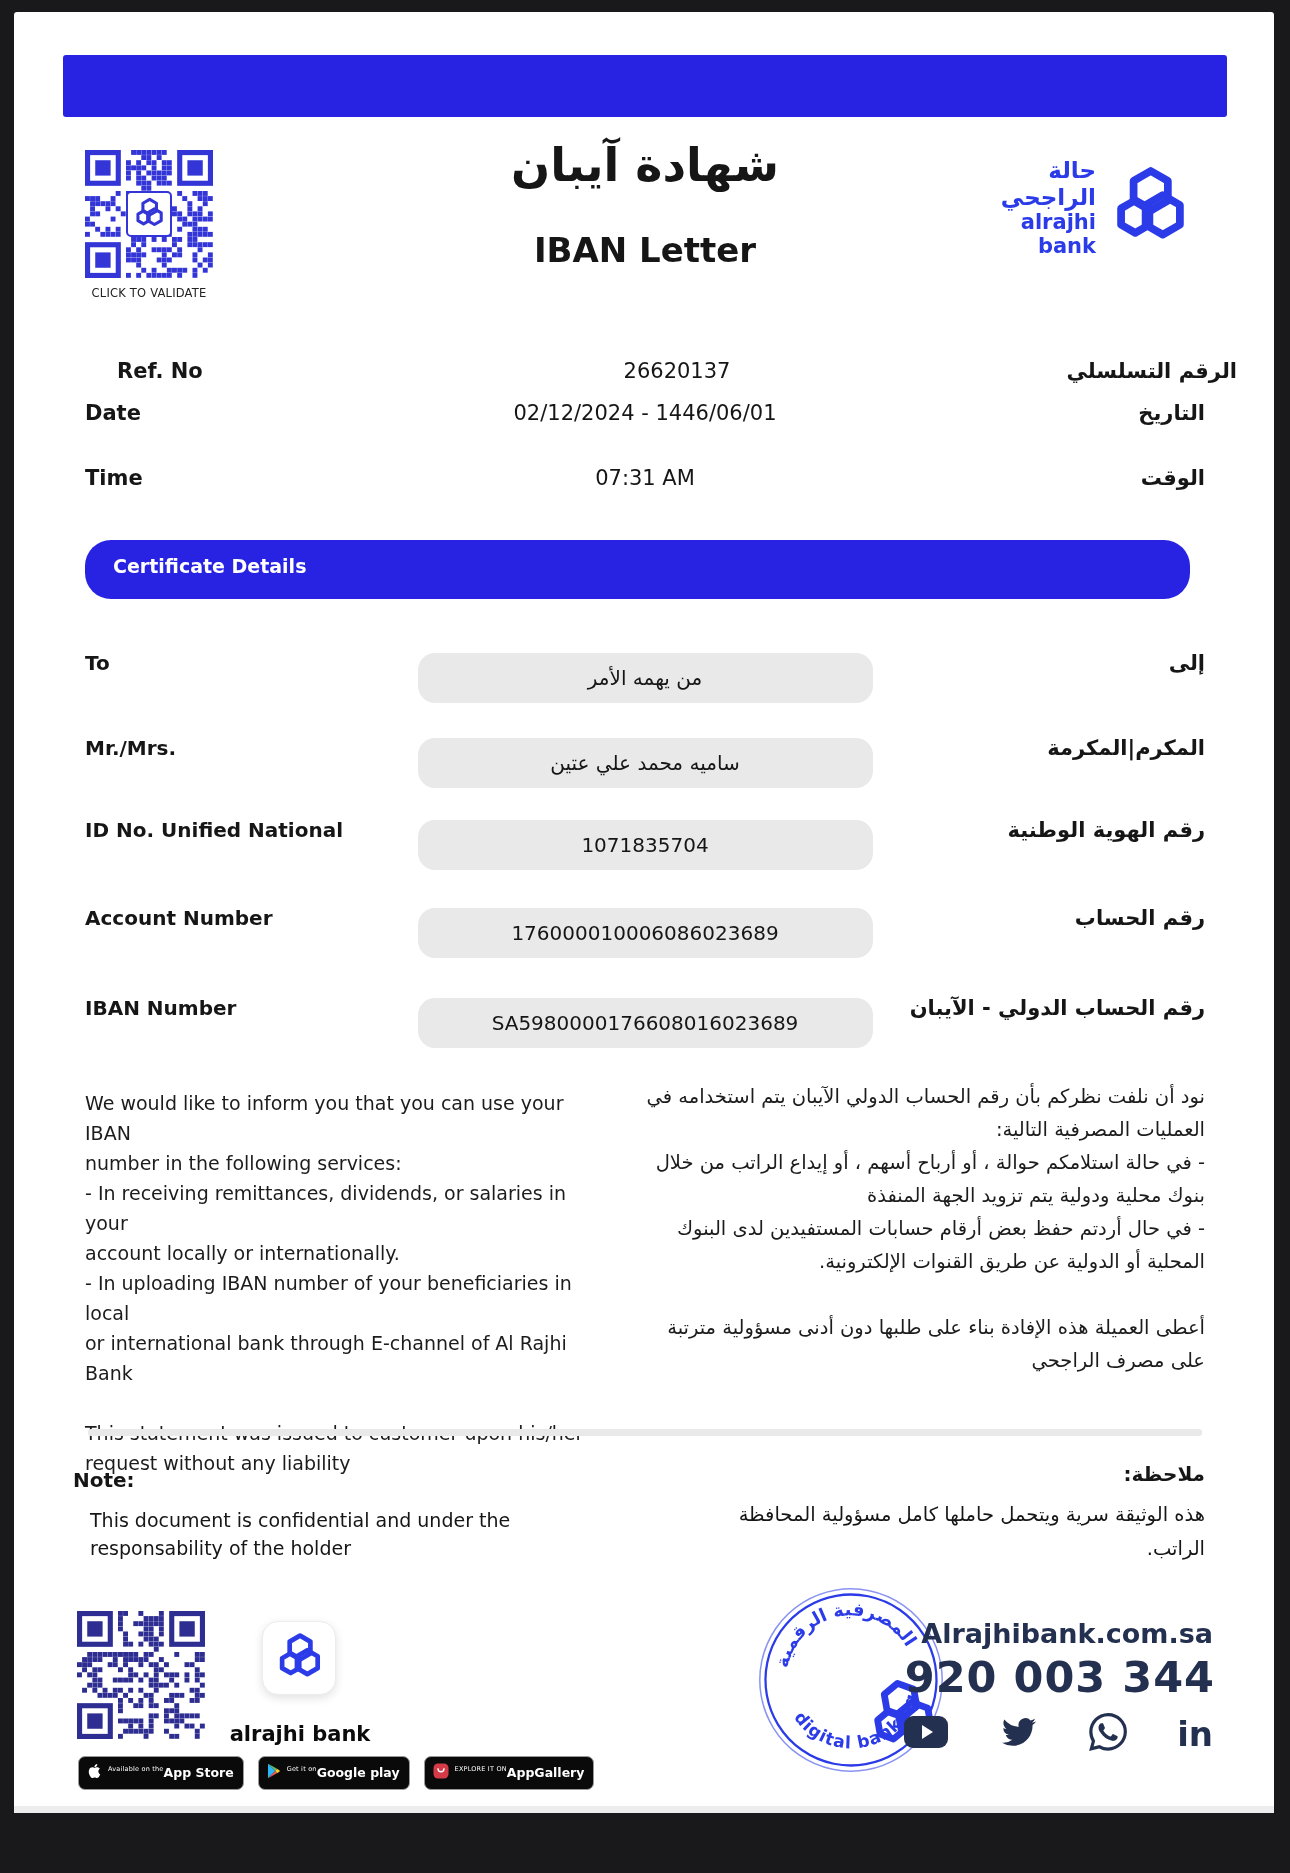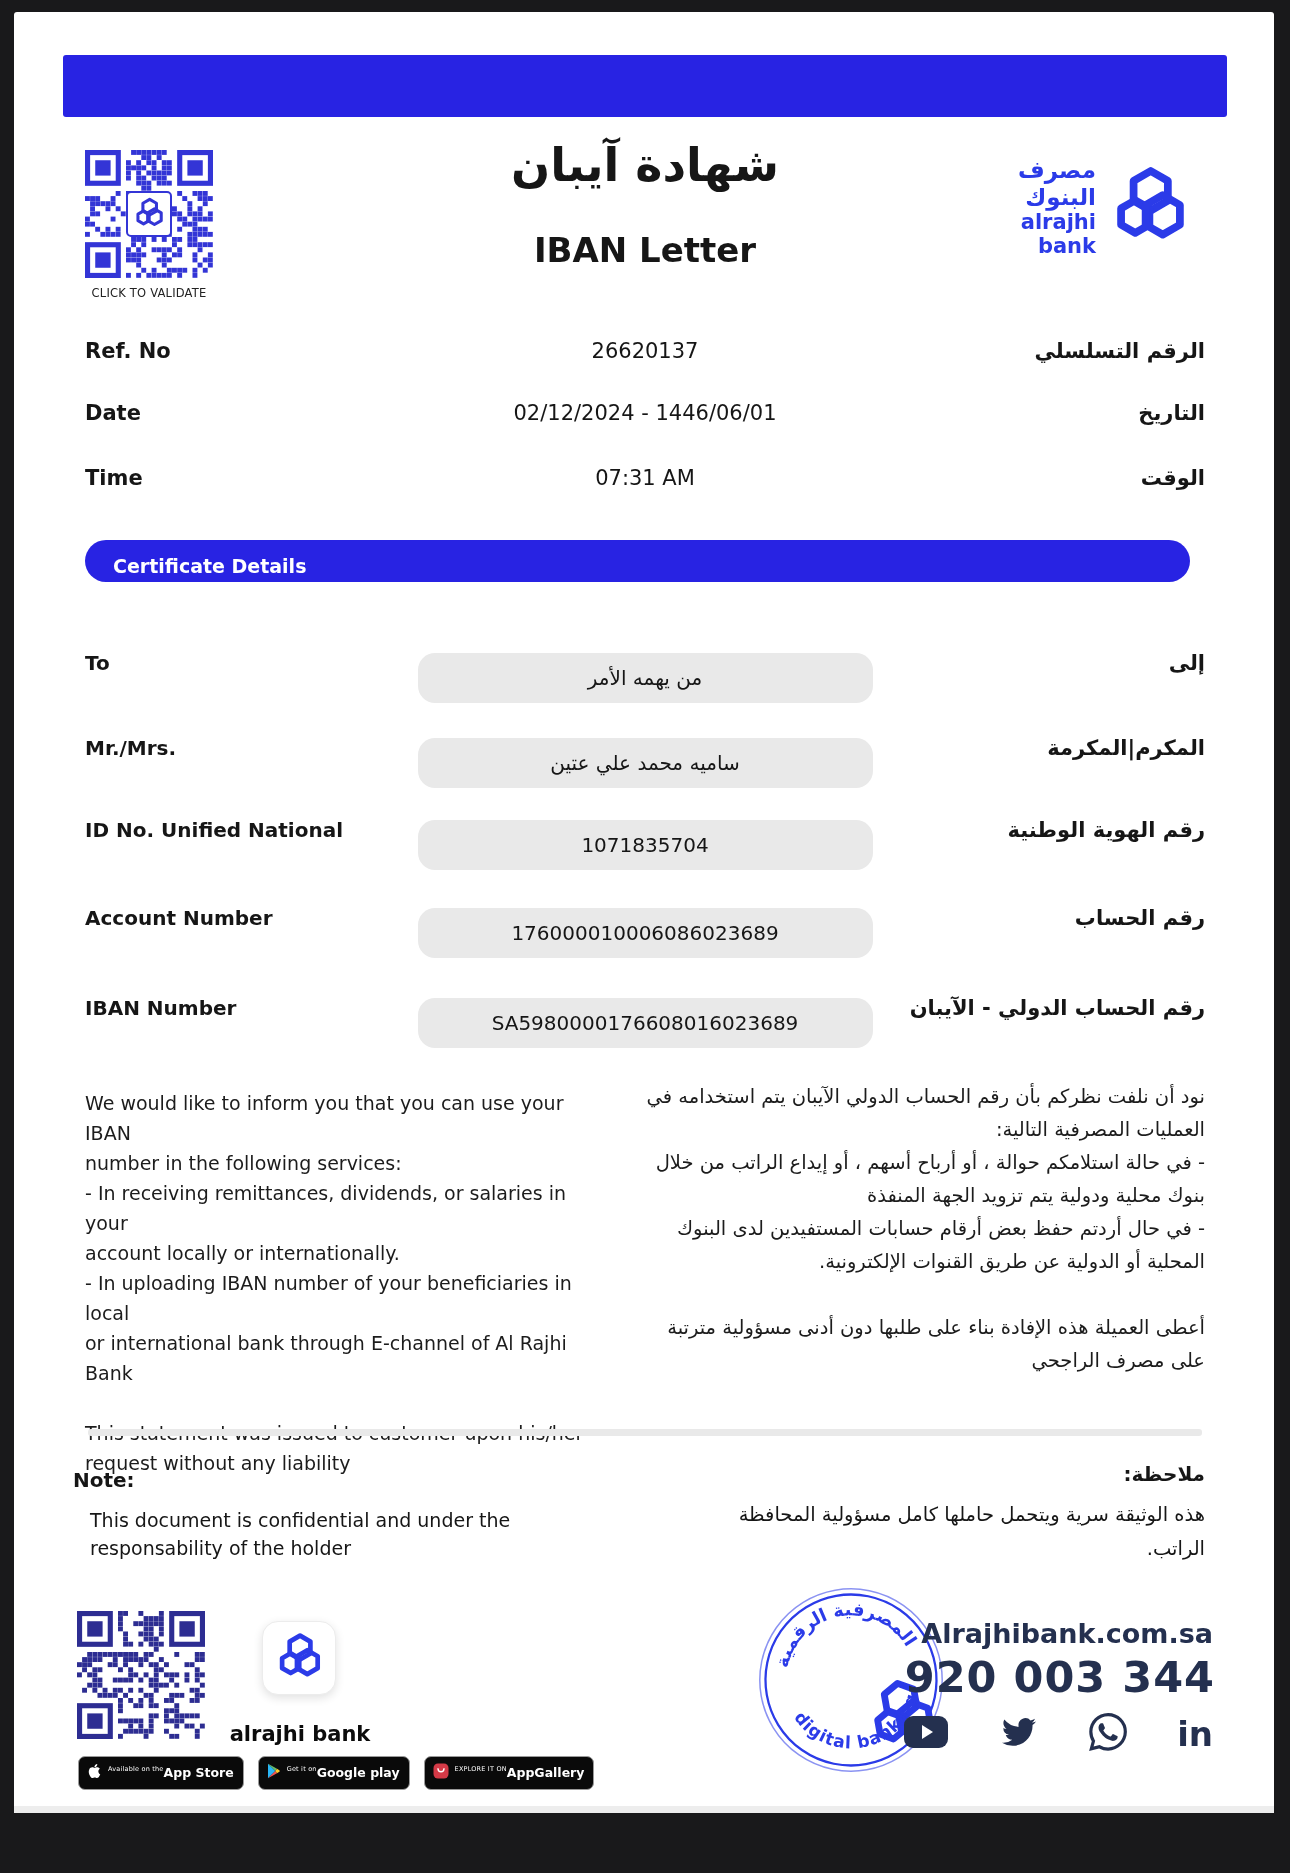--- a/index.html
+++ b/index.html
@@ -22,21 +22,21 @@
   .brandlogo .ar{font-size:23px;font-weight:700;direction:rtl;}
   .brandlogo .en{font-size:21px;font-weight:700;}
   .brandlogo .mark{width:86px;height:86px;flex:0 0 86px;}
 
   
   .meta-row{left:85px;width:1120px;height:30px;display:flex;align-items:center;font-size:21px;}
   .meta-row .l{width:300px;font-weight:700;}
   .meta-row .c{flex:1;text-align:center;}
   .meta-row .r{width:300px;text-align:right;font-weight:700;direction:rtl;}
 
-  .cert-pill{left:85px;top:540px;width:1105px;height:42px;background:var(--accent);border-radius:26px;
+  .cert-pill{left:85px;top:540px;width:1105px;height:59px;background:var(--accent);border-radius:26px;
              color:#fff;font-size:19px;font-weight:700;line-height:52px;padding-left:28px;}
 
   
   .detail-row{left:85px;width:1120px;height:50px;display:flex;align-items:center;}
   .detail-row .l{width:300px;font-size:20px;font-weight:600;}
   .detail-row .c{flex:1;display:flex;justify-content:center;}
   .detail-row .pill{width:455px;height:50px;background:var(--pill);border-radius:17px;text-align:center;
                     line-height:50px;font-size:20px;direction:rtl;margin-top:29px;}
   .detail-row .r{width:300px;text-align:right;font-size:21px;font-weight:700;direction:rtl;}
 
@@ -319,33 +319,33 @@
           </svg></span>
     </div>
   </div>
   <div class="qr-caption abs">CLICK TO VALIDATE</div>
 
   <div class="title-ar abs">شهادة آيبان</div>
   <div class="title-en abs">IBAN Letter</div>
 
   <div class="brandlogo abs">
     <div class="names">
-      <div class="ar">مصرف البنوك</div>
+      <div class="ar">حالة الراجحي</div>
       <div class="en">alrajhi bank</div>
     </div>
     <span class="mark"><svg viewBox="0 0 100 100" width="100%" height="100%">
     <g fill="none" stroke="#2B3BE8" stroke-width="9" stroke-linejoin="round">
       <path d="M52,7 L71.918,18.5 L71.918,41.5 L52,53 L32.082,41.5 L32.082,18.5 Z"></path>
       <path d="M34,41 L50.454,50.5 L50.454,69.5 L34,79 L17.546,69.5 L17.546,50.5 Z"></path>
       <path d="M66,35 L85.918,46.5 L85.918,69.5 L66,81 L46.082,69.5 L46.082,46.5 Z"></path>
     </g>
         </svg></span>
   </div>
 
-  <div class="meta-row abs" style="top:336px;">
+  <div class="meta-row abs" style="top:356px;margin-left:32px;">
     <div class="l">Ref. No</div>
     <div class="c">26620137</div>
     <div class="r">الرقم التسلسلي</div>
   </div>
   <div class="meta-row abs" style="top:398px;">
     <div class="l">Date</div>
     <div class="c">02/12/2024 - 1446/06/01</div>
     <div class="r">التاريخ</div>
   </div>
   <div class="meta-row abs" style="top:463px;">

